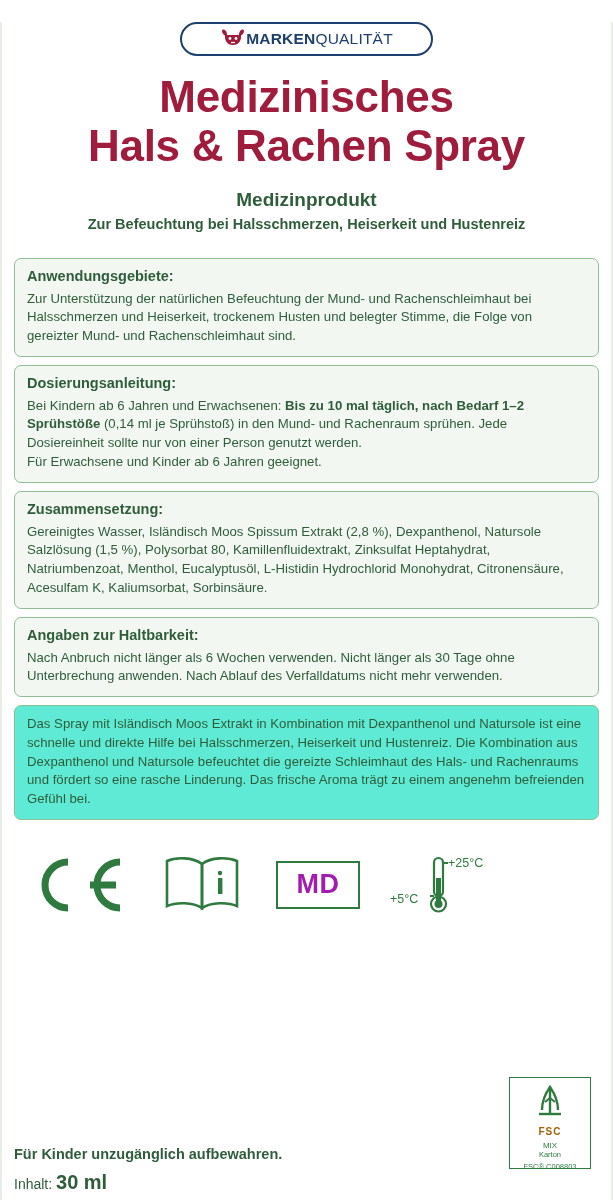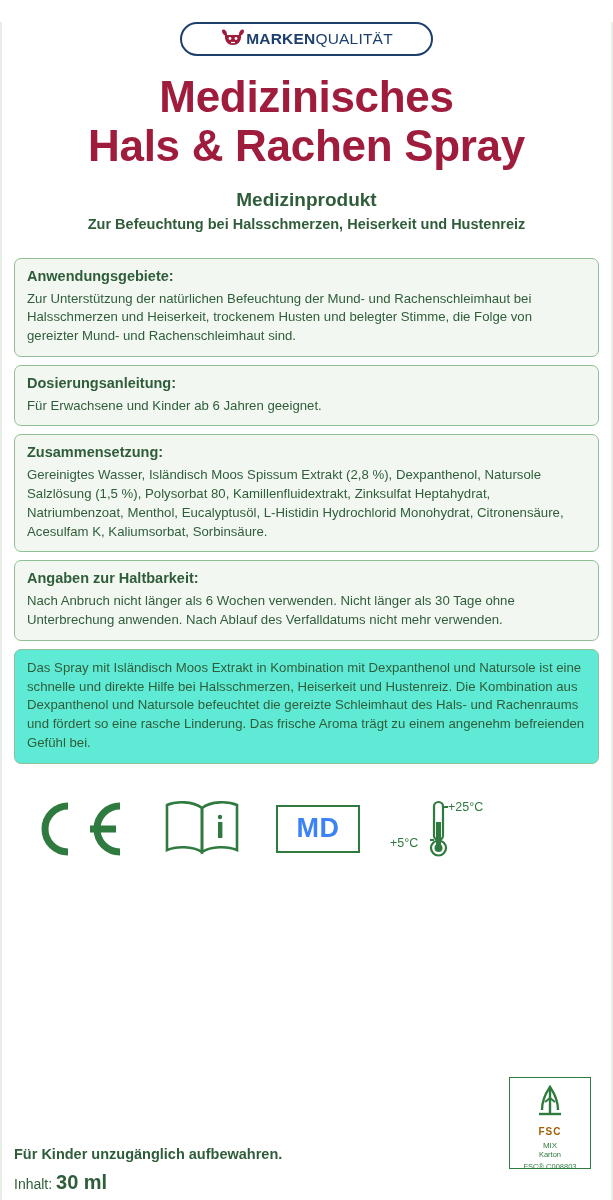--- a/index.html
+++ b/index.html
@@ -150,21 +150,21 @@
     border: 2.5px solid #2f7a3e;
     display: flex;
     align-items: center;
     justify-content: center;
     margin-right: 30px;
     box-sizing: border-box;
   }
   .mdbox span {
     font-size: 27px;
     font-weight: bold;
-    color: #3b82f6;
+    color: #a21caf;
     letter-spacing: .5px;
   }
 
   
   .temp {
     position: relative;
     width: 112px;
     height: 62px;
   }
   .temp .t-top {
@@ -283,20 +283,21 @@
 
   <div class="boxes">
 
     <div class="box">
       <h3>Anwendungsgebiete:</h3>
       <p>Zur Unterstützung der natürlichen Befeuchtung der Mund- und Rachenschleimhaut bei Halsschmerzen und Heiserkeit, trockenem Husten und belegter Stimme, die Folge von gereizter Mund- und Rachenschleimhaut sind.</p>
     </div>
 
     <div class="box">
       <h3>Dosierungsanleitung:</h3>
+      <p>Bei Kindern ab 6 Jahren und Erwachsenen: <span class="b">Bis zu 10 mal täglich, nach Bedarf 1–2 Sprühstöße</span> (0,14 ml je Sprühstoß) in den Mund- und Rachenraum sprühen. Jede Dosiereinheit sollte nur von einer Person genutzt werden.</p>
       <p>Für Erwachsene und Kinder ab 6 Jahren geeignet.</p>
     </div>
 
     <div class="box">
       <h3>Zusammensetzung:</h3>
       <p>Gereinigtes Wasser, Isländisch Moos Spissum Extrakt (2,8 %), Dexpanthenol, Natursole Salzlösung (1,5 %), Polysorbat 80, Kamillenfluidextrakt, Zinksulfat Heptahydrat, Natriumbenzoat, Menthol, Eucalyptusöl, L-Histidin Hydrochlorid Monohydrat, Citronensäure, Acesulfam K, Kaliumsorbat, Sorbinsäure.</p>
     </div>
 
     <div class="box">
       <h3>Angaben zur Haltbarkeit:</h3>

